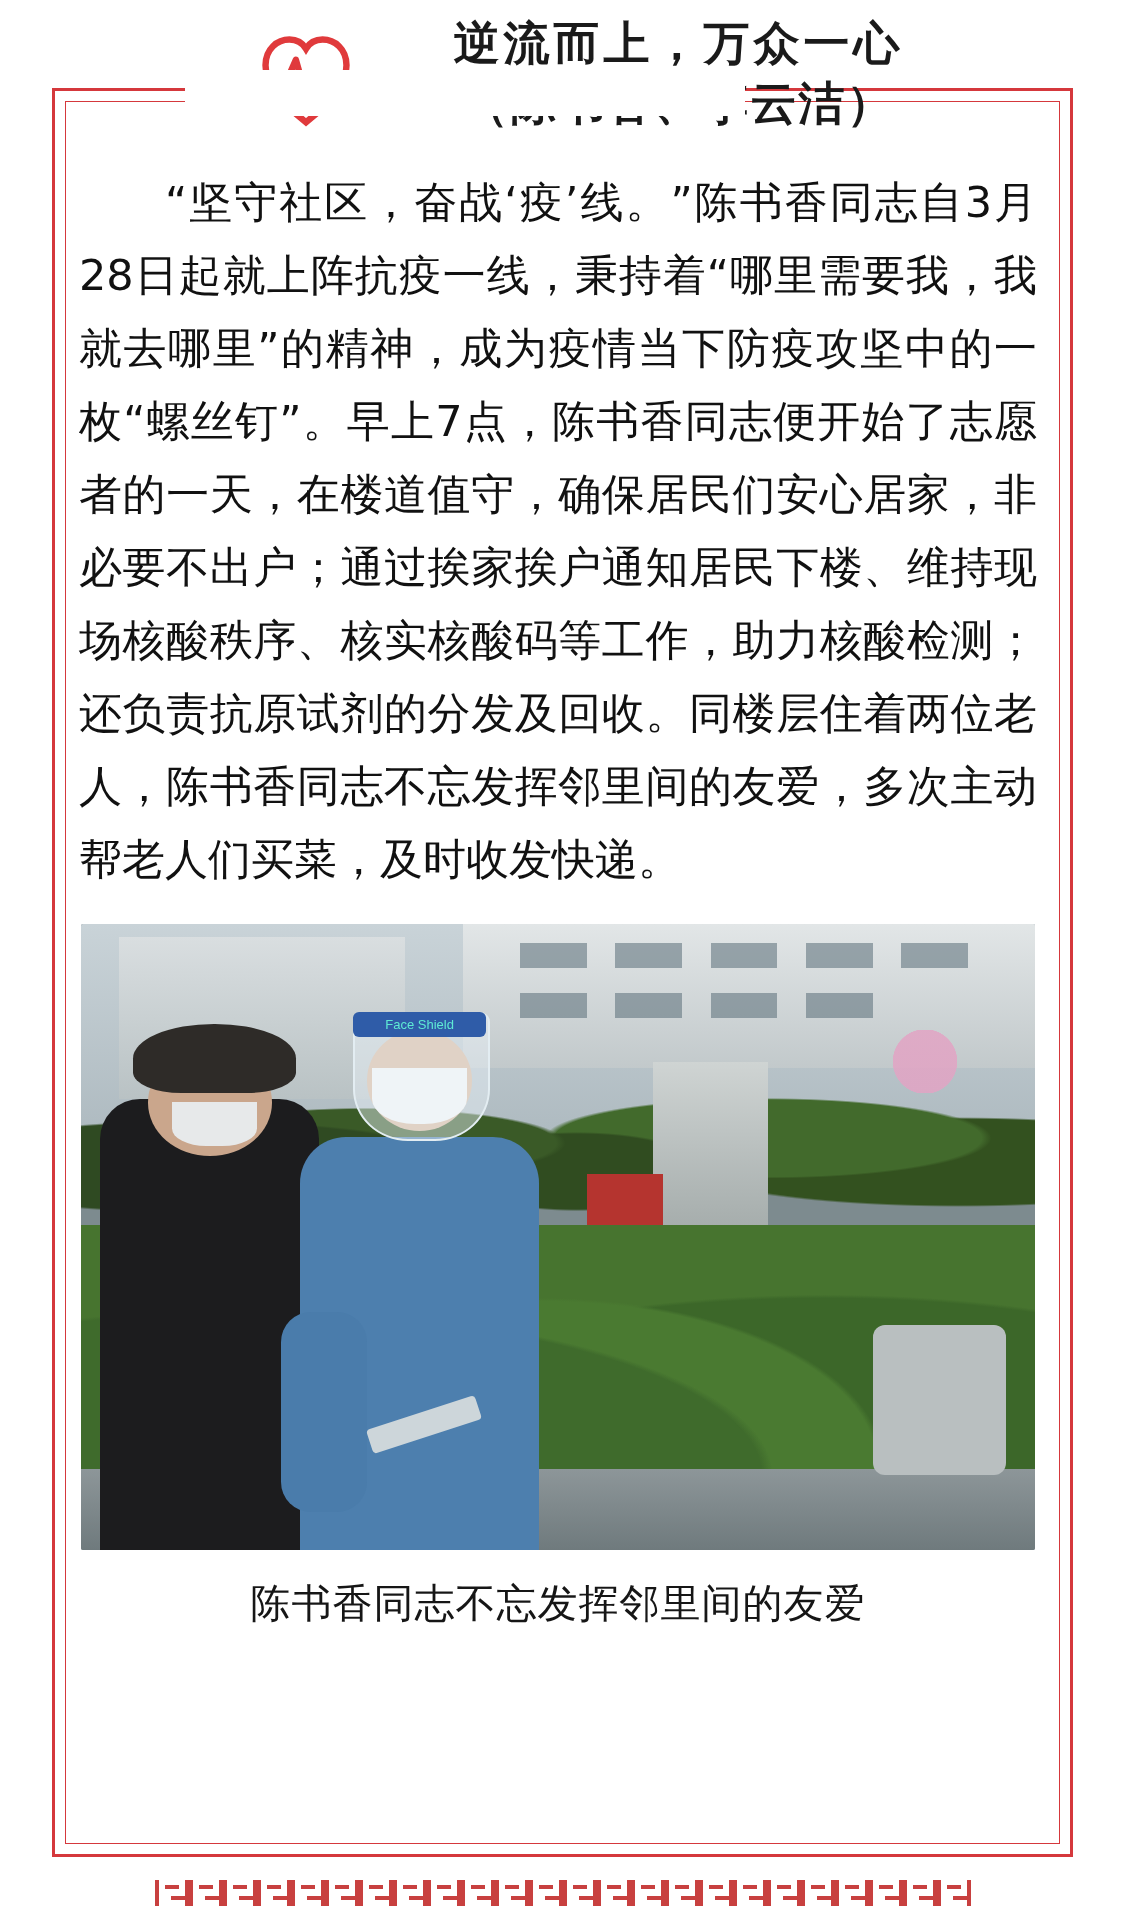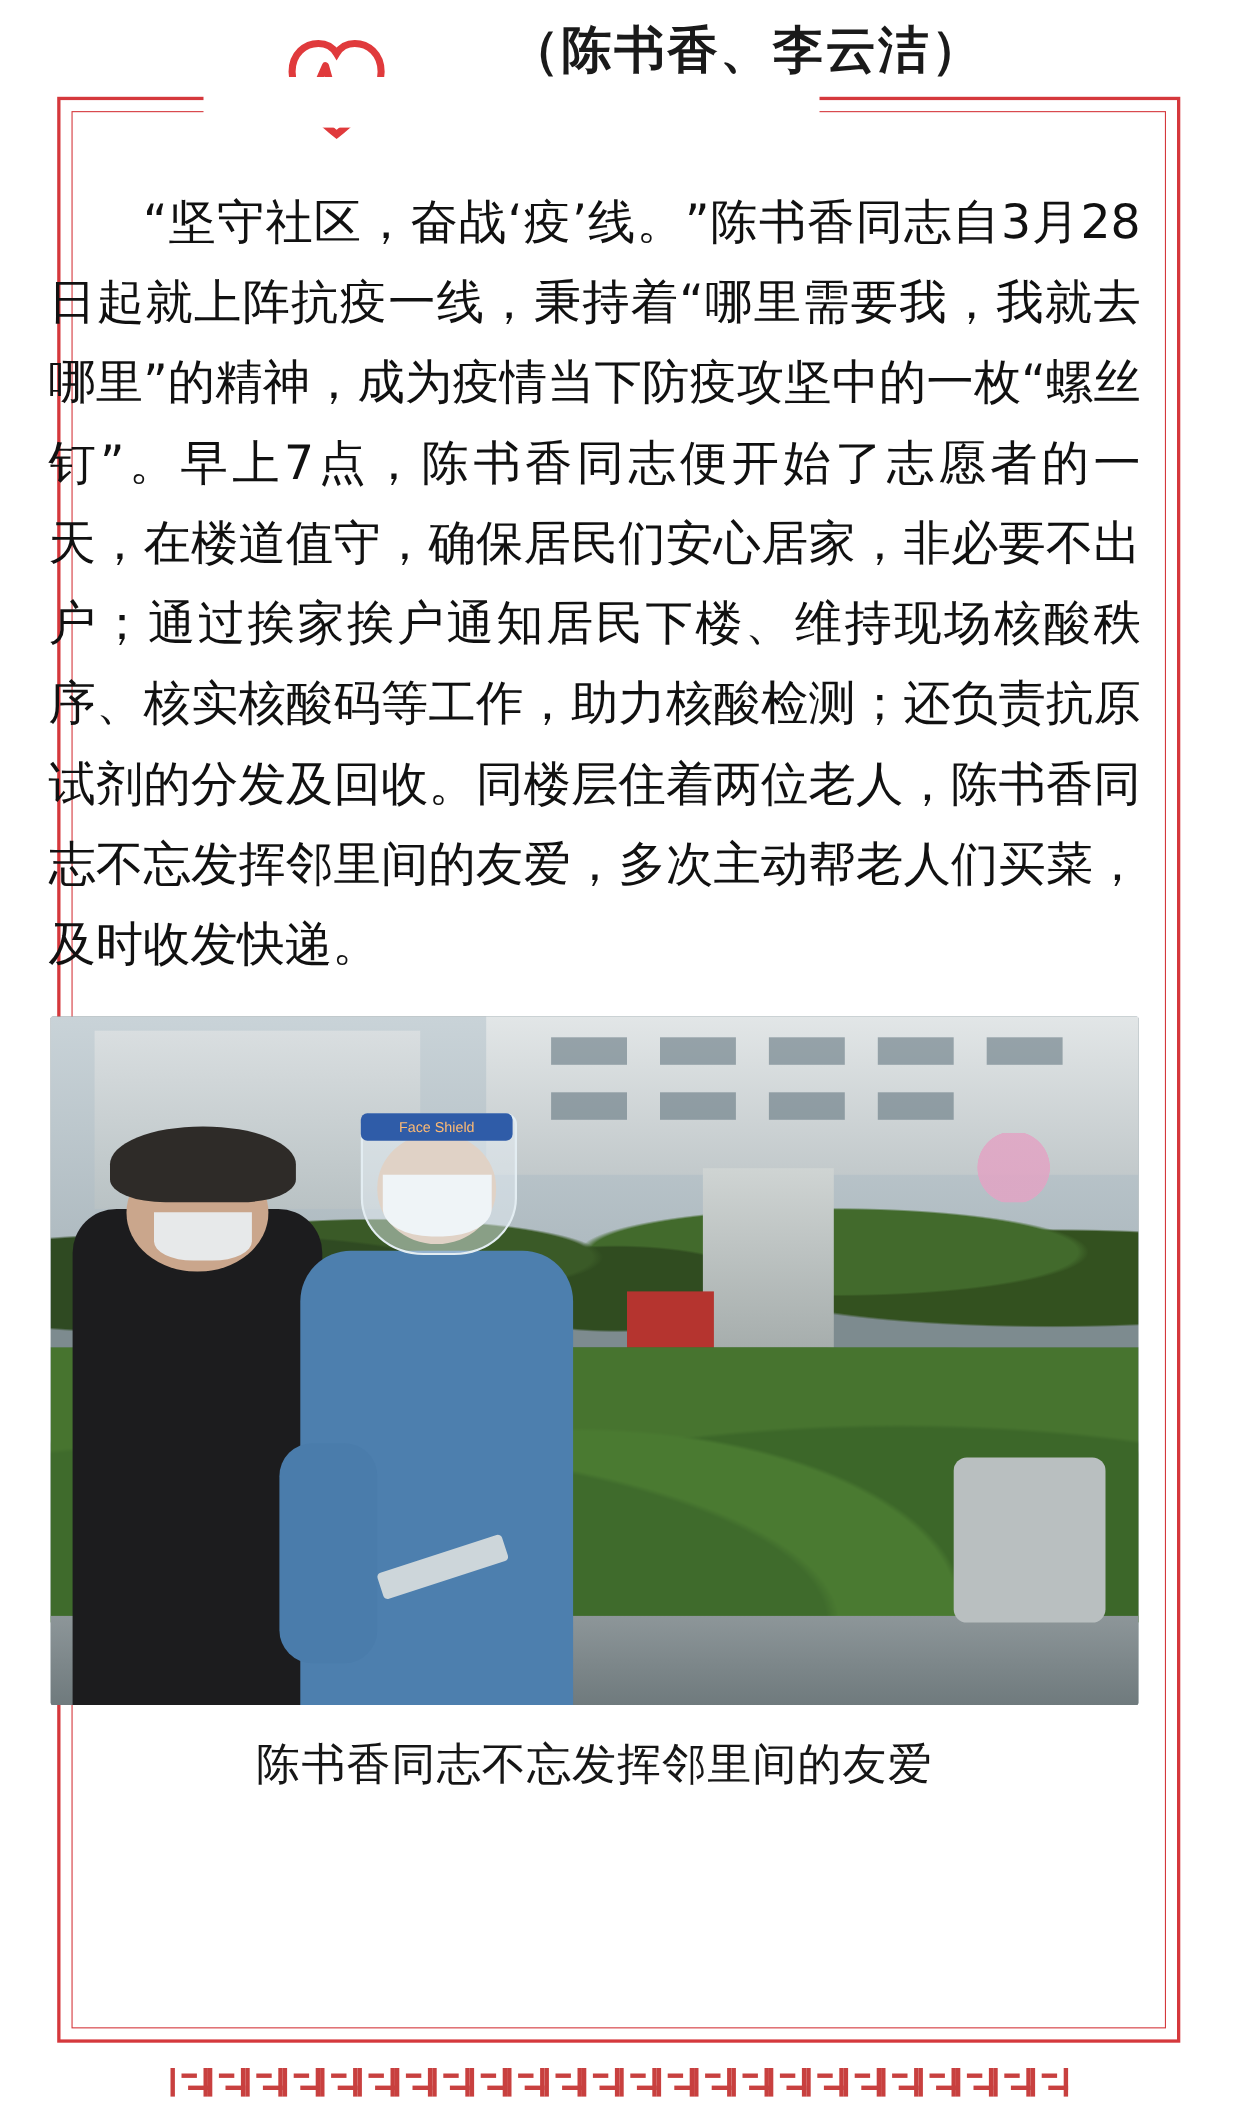--- a/index.html
+++ b/index.html
@@ -92,21 +92,21 @@
     top: 70px;
     height: 46px;
     background: #ffffff;
     z-index: 3;
   }
 
   
   .content {
     position: relative;
     z-index: 4;
-    padding: 26px 88px 0 44px;
+    padding: 26px 88px 0 79px;
     box-sizing: border-box;
   }
   .article-text {
     font-family: "DejaVu Sans", "Liberation Sans", sans-serif;
     font-size: 43px;
     line-height: 73px;
     color: #111111;
     text-align: justify;
     text-align-last: left;
     text-indent: 86px;
@@ -304,20 +304,21 @@
   <div class="frame-gap"></div>
 
   <div class="header">
     <div class="heart-icon">
       <svg viewBox="0 0 100 104" width="92" height="96" aria-hidden="true">
         <path d="M50 98 C18 72 6 54 6 36 C6 18 19 8 32 8 C41 8 47 13 50 18 C53 13 59 8 68 8 C81 8 94 18 94 36 C94 54 82 72 50 98 Z" fill="none" stroke="#e03a3c" stroke-width="7"></path>
         <path d="M12 46 L32 46 L39 30 L48 62 L56 46 L88 46" fill="none" stroke="#e03a3c" stroke-width="7" stroke-linejoin="round" stroke-linecap="round"></path>
       </svg>
     </div>
     <div class="title-block">
+      <div class="title-line1">逆流而上，万众一心</div>
       <div class="title-line2">（陈书香、李云洁）</div>
     </div>
   </div>
 
   <div class="content">
     <p class="article-text">“坚守社区，奋战‘疫’线。”陈书香同志自3月28日起就上阵抗疫一线，秉持着“哪里需要我，我就去哪里”的精神，成为疫情当下防疫攻坚中的一枚“螺丝钉”。早上7点，陈书香同志便开始了志愿者的一天，在楼道值守，确保居民们安心居家，非必要不出户；通过挨家挨户通知居民下楼、维持现场核酸秩序、核实核酸码等工作，助力核酸检测；还负责抗原试剂的分发及回收。同楼层住着两位老人，陈书香同志不忘发挥邻里间的友爱，多次主动帮老人们买菜，及时收发快递。</p>
 
     <div class="photo-wrap">
       <div class="photo">
         <div class="ph-sky"></div>
@@ -344,21 +345,21 @@
         <div class="ph-person-a-body"></div>
         <div class="ph-person-a-head"></div>
         <div class="ph-person-a-cap"></div>
         <div class="ph-person-a-mask"></div>
 
         <div class="ph-person-b-body"></div>
         <div class="ph-person-b-arm"></div>
         <div class="ph-person-b-head"></div>
         <div class="ph-person-b-mask"></div>
         <div class="ph-person-b-shield"></div>
-        <div class="ph-person-b-shieldband" style="color:#fdba74;font-size:13px;text-align:center;line-height:26px;">Face Shield</div>
+        <div class="ph-person-b-shieldband" style="color:#5eead4;font-size:13px;text-align:center;line-height:26px;">Face Shield</div>
         <div class="ph-phone"></div>
       </div>
       <div class="caption">陈书香同志不忘发挥邻里间的友爱</div>
     </div>
   </div>
 
   <div class="ornament">
       <div class="orn-unit"></div>
       <div class="orn-unit"></div>
       <div class="orn-unit"></div>

